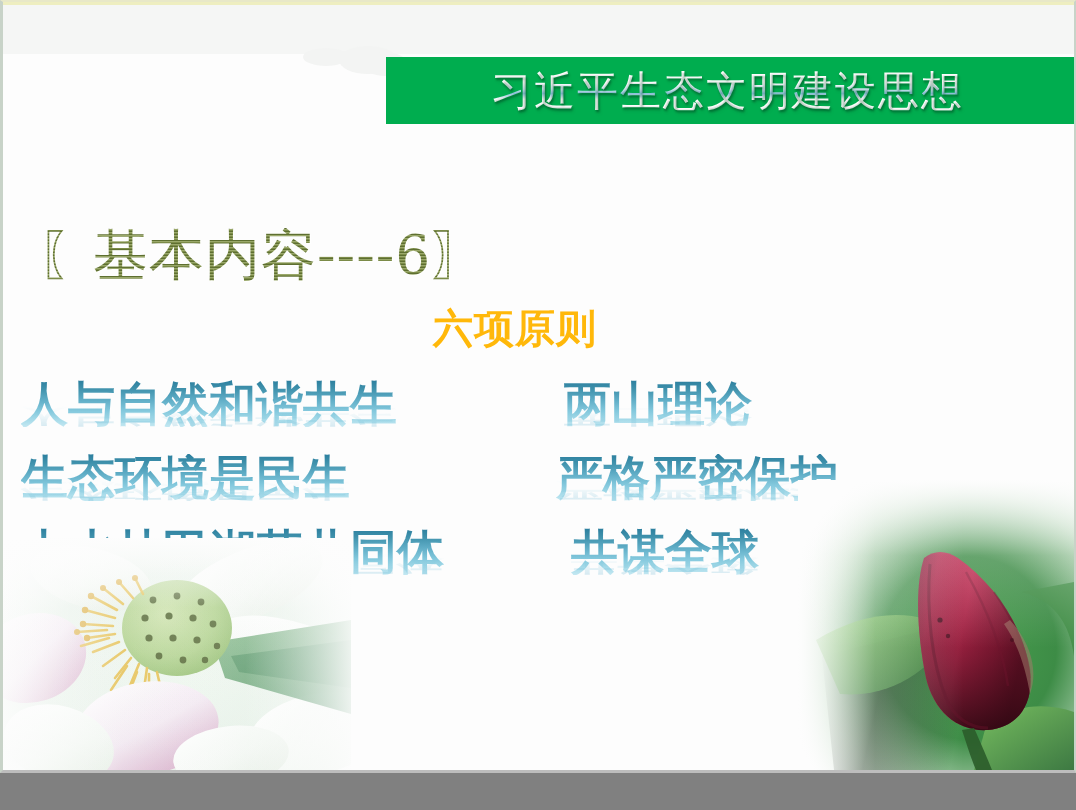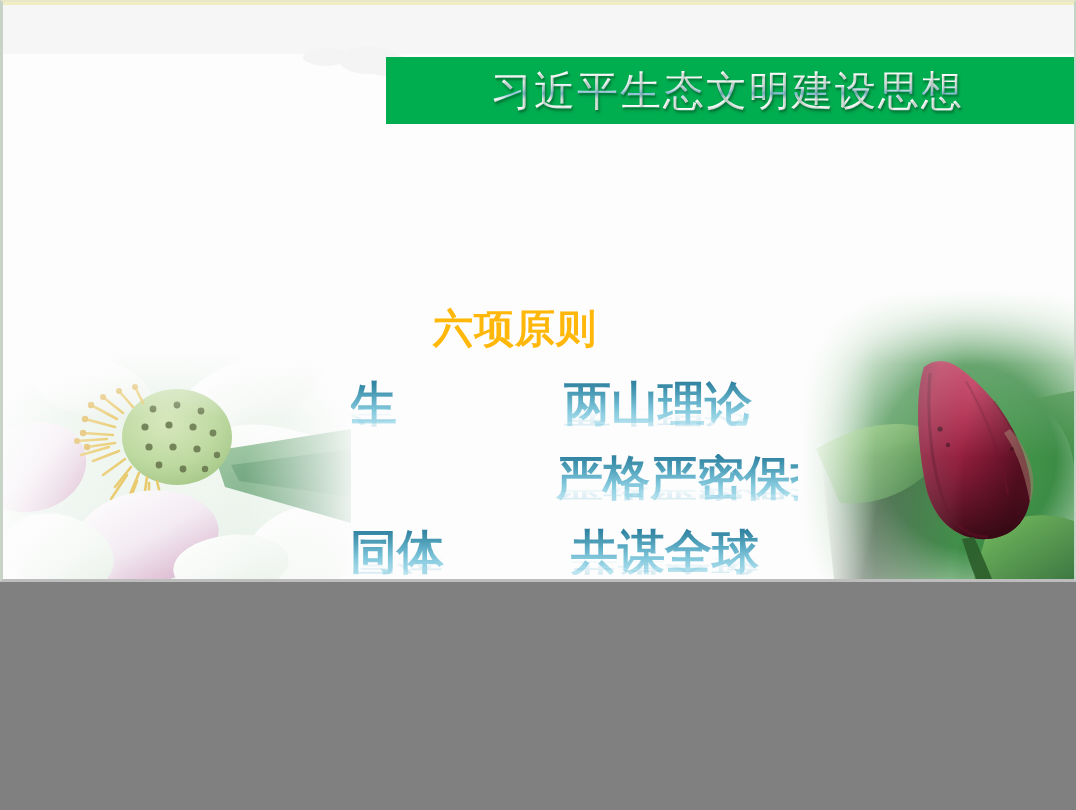--- a/index.html
+++ b/index.html
@@ -8,21 +8,21 @@
     padding: 0;
     background: #808080;
   }
   body {
     font-family: "DejaVu Sans", "Liberation Sans", sans-serif;
   }
 
   #slide {
     position: relative;
     width: 1076px;
-    height: 582px;
+    height: 773px;
     overflow: hidden;
     background: #fdfdfd;
     border-left: 3px solid #c8d3c8;
     border-right: 2px solid #c8d3c8;
     border-top: 2px solid #e8e8c8;
     border-bottom: 3px solid #bdbdbd;
     box-sizing: border-box;
   }
 
   
@@ -210,20 +210,21 @@
     <div class="top-band-yellowline"></div>
   </div>
   <div class="cloud-puff cloud-c"></div>
   <div class="cloud-puff cloud-a"></div>
   <div class="cloud-puff cloud-b"></div>
 
   <div class="title-bar">
     <div class="title-text">习近平生态文明建设思想</div>
   </div>
 
+  <div class="olive-heading">〖基本内容----6〗</div>
 
   <div class="orange-heading">六项原则</div>
 
   <div class="principles">
 
     <div class="p-row">
       <div class="p-txt col-left">人与自然和谐共生</div>
       <div class="p-reflect col-left" style="top:47px;">人与自然和谐共生</div>
       <div class="p-txt col-right-1">两山理论</div>
       <div class="p-reflect col-right-1" style="top:47px;">两山理论</div>

